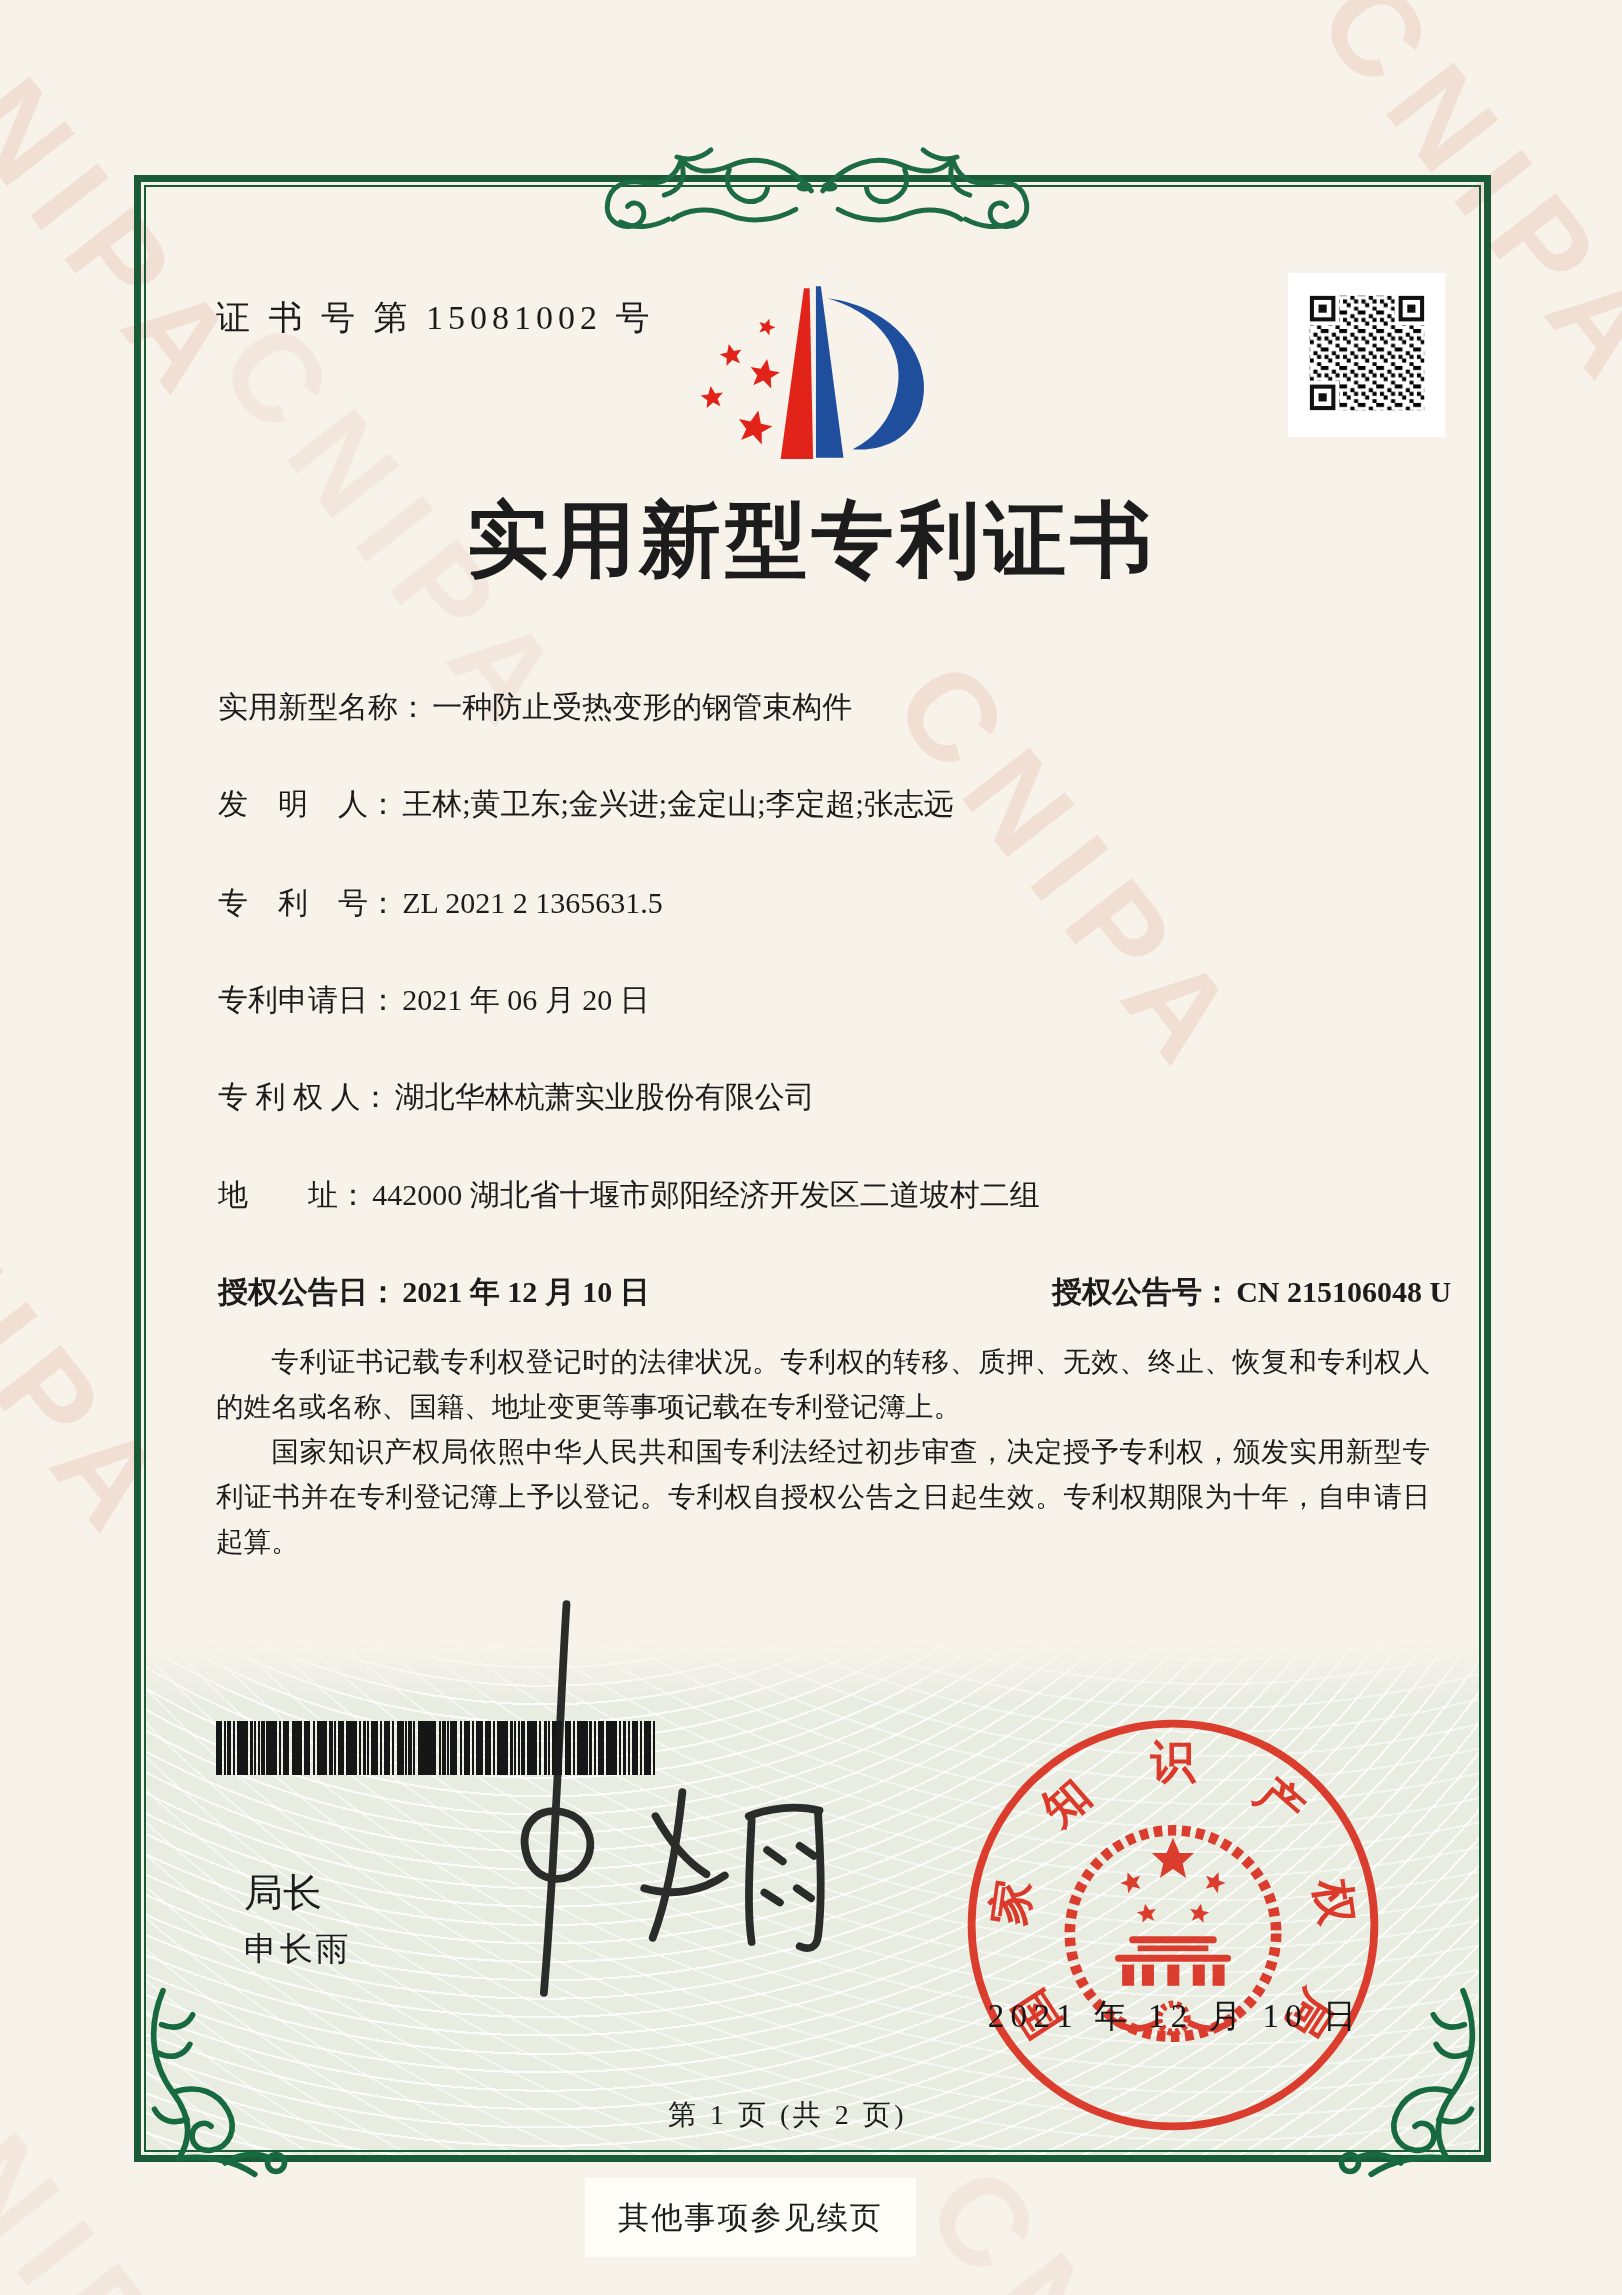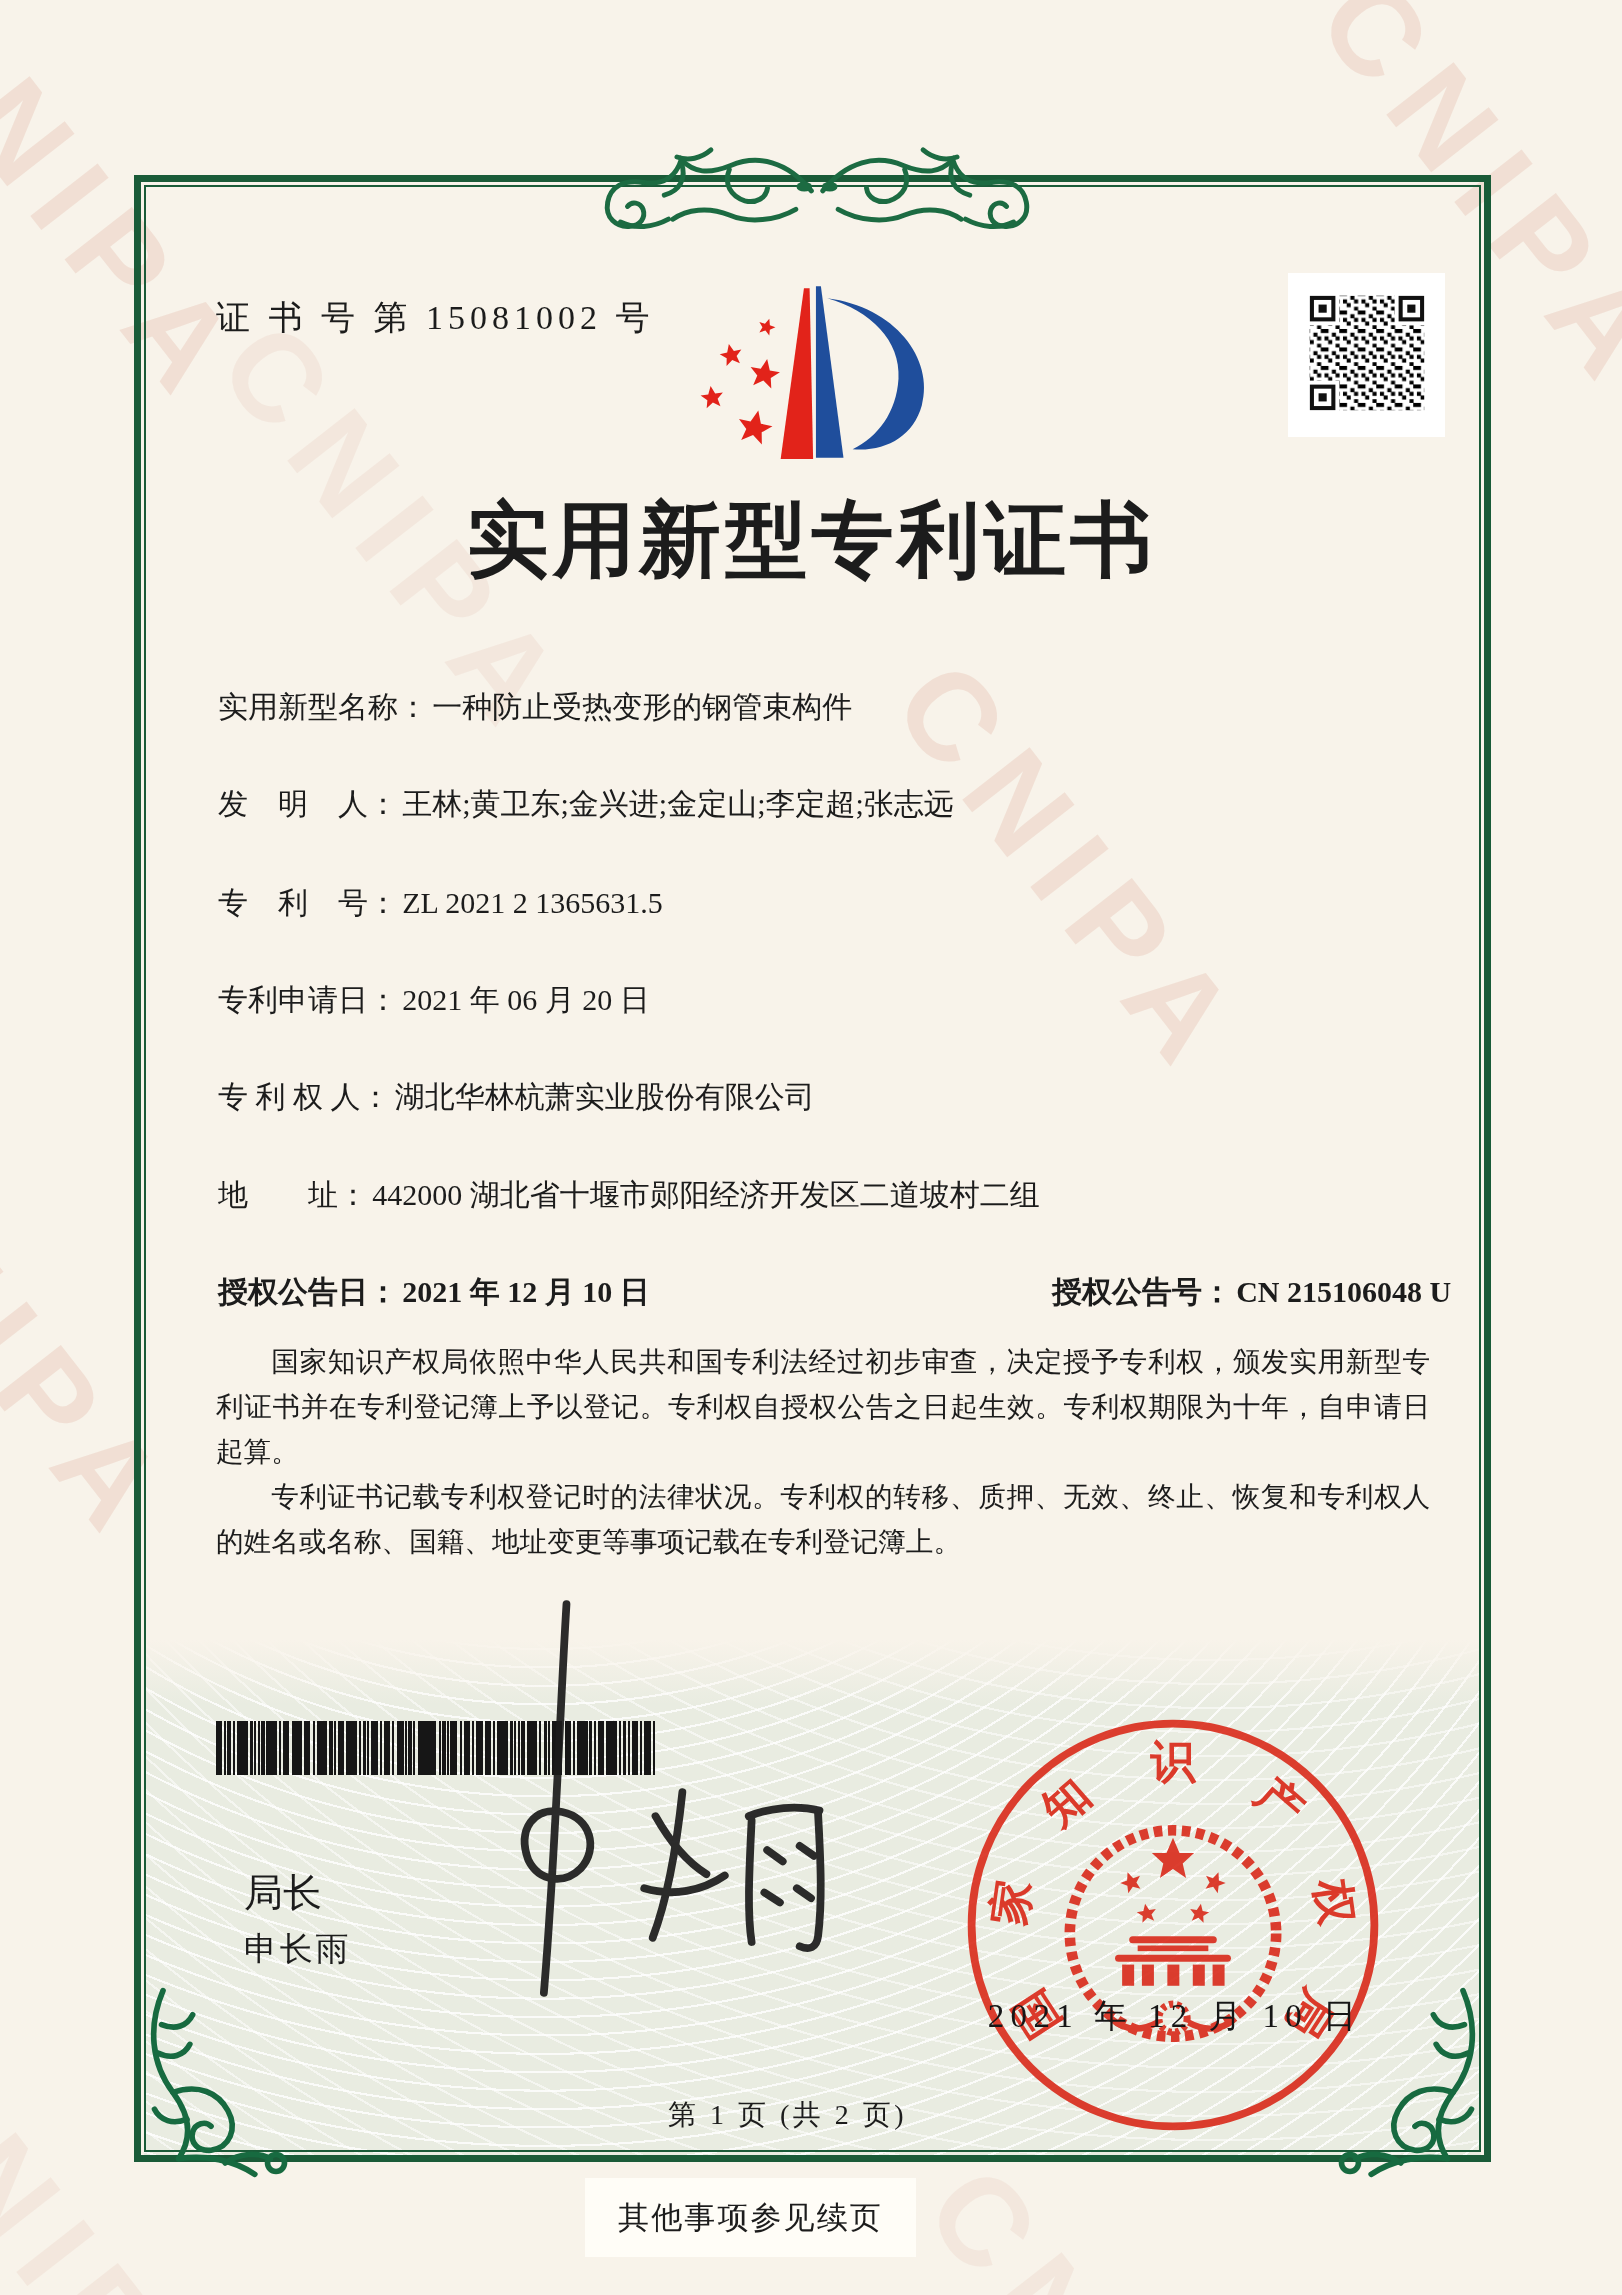--- a/index.html
+++ b/index.html
@@ -191,22 +191,22 @@
     <span class="flabel">地　　址：</span><span class="fvalue">442000 湖北省十堰市郧阳经济开发区二道坡村二组</span>
   </div>
   <div class="row" style="top:1272px;font-weight:bold;">
     <span class="flabel">授权公告日：</span><span class="fvalue">2021 年 12 月 10 日</span>
     <span class="grant-no">
       <span class="flabel">授权公告号：</span><span class="fvalue">CN 215106048 U</span>
     </span>
   </div>
 
   <div class="paras">
+    <p>专利证书记载专利权登记时的法律状况。专利权的转移、质押、无效、终止、恢复和专利权人的姓名或名称、国籍、地址变更等事项记载在专利登记簿上。</p>
     <p>国家知识产权局依照中华人民共和国专利法经过初步审查，决定授予专利权，颁发实用新型专利证书并在专利登记簿上予以登记。专利权自授权公告之日起生效。专利权期限为十年，自申请日起算。</p>
-    <p>专利证书记载专利权登记时的法律状况。专利权的转移、质押、无效、终止、恢复和专利权人的姓名或名称、国籍、地址变更等事项记载在专利登记簿上。</p>
   </div>
 
   <div class="barcode"></div>
 
   <div class="director-label">局长</div>
   <div class="director-name">申长雨</div>
 
   <svg class="signature" viewBox="0 0 560 600">
     <g stroke="#1b1b1b" fill="none" stroke-width="11" stroke-linecap="round" opacity="0.92">
       <path d="M142,30 C134,160 128,330 118,470 C115,520 112,555 110,580"></path>

